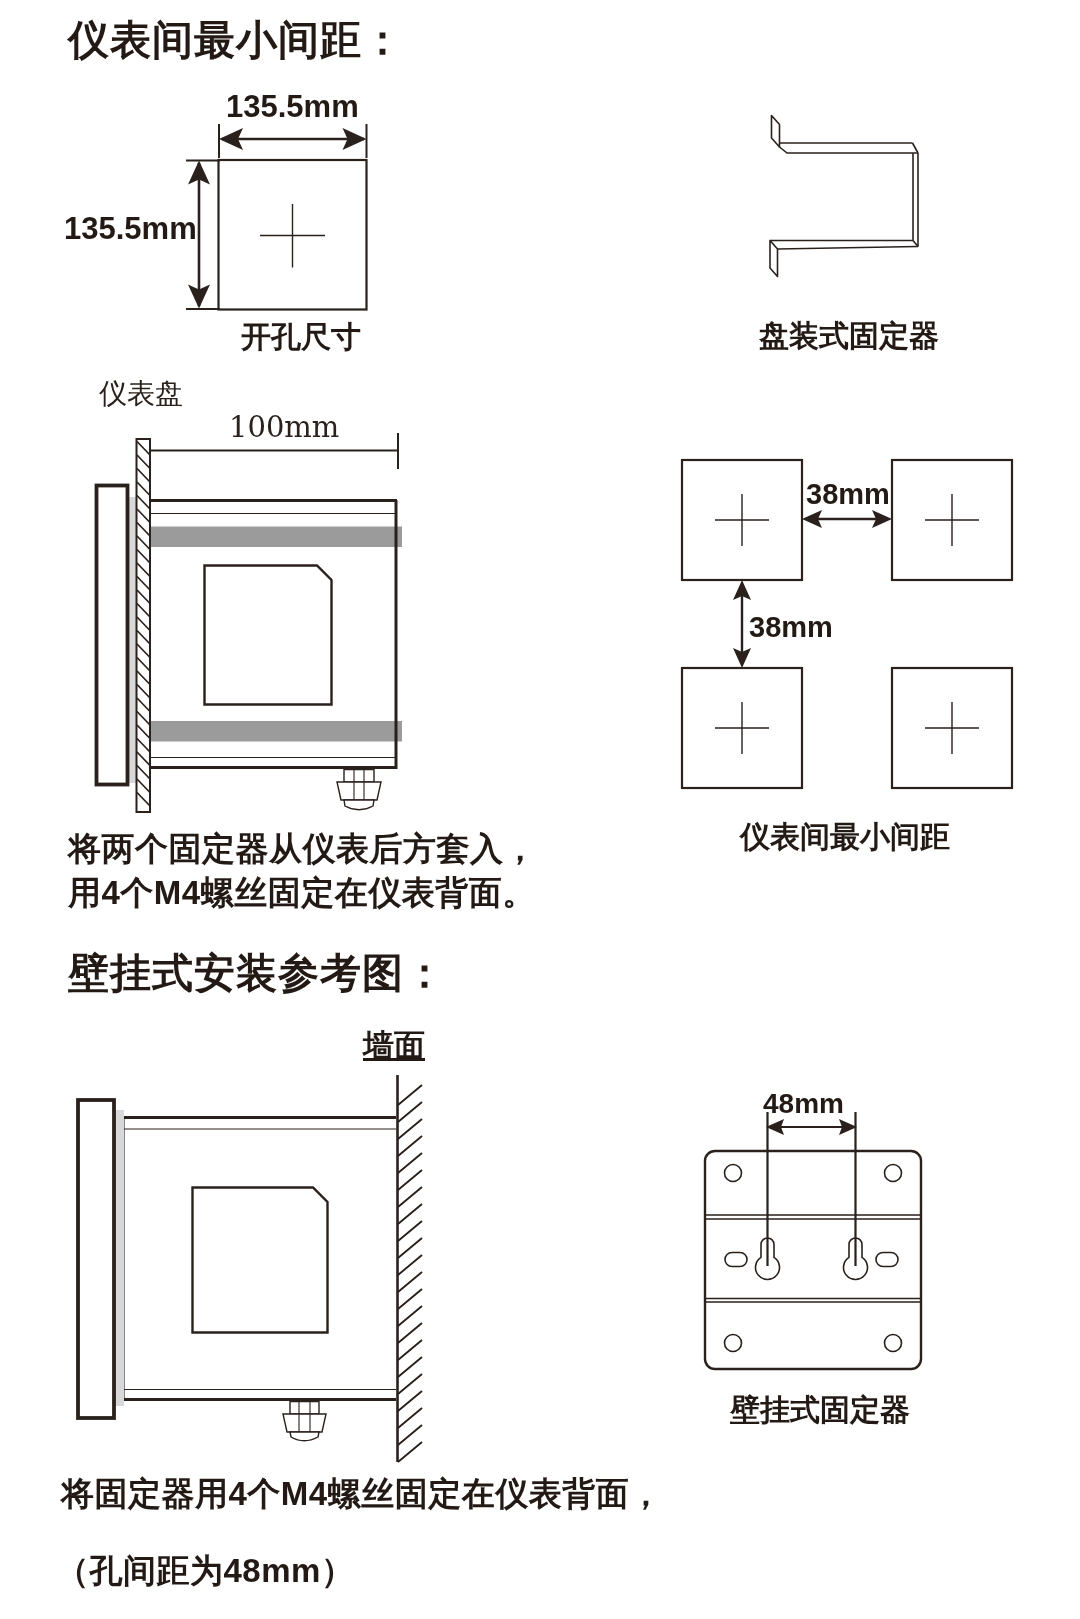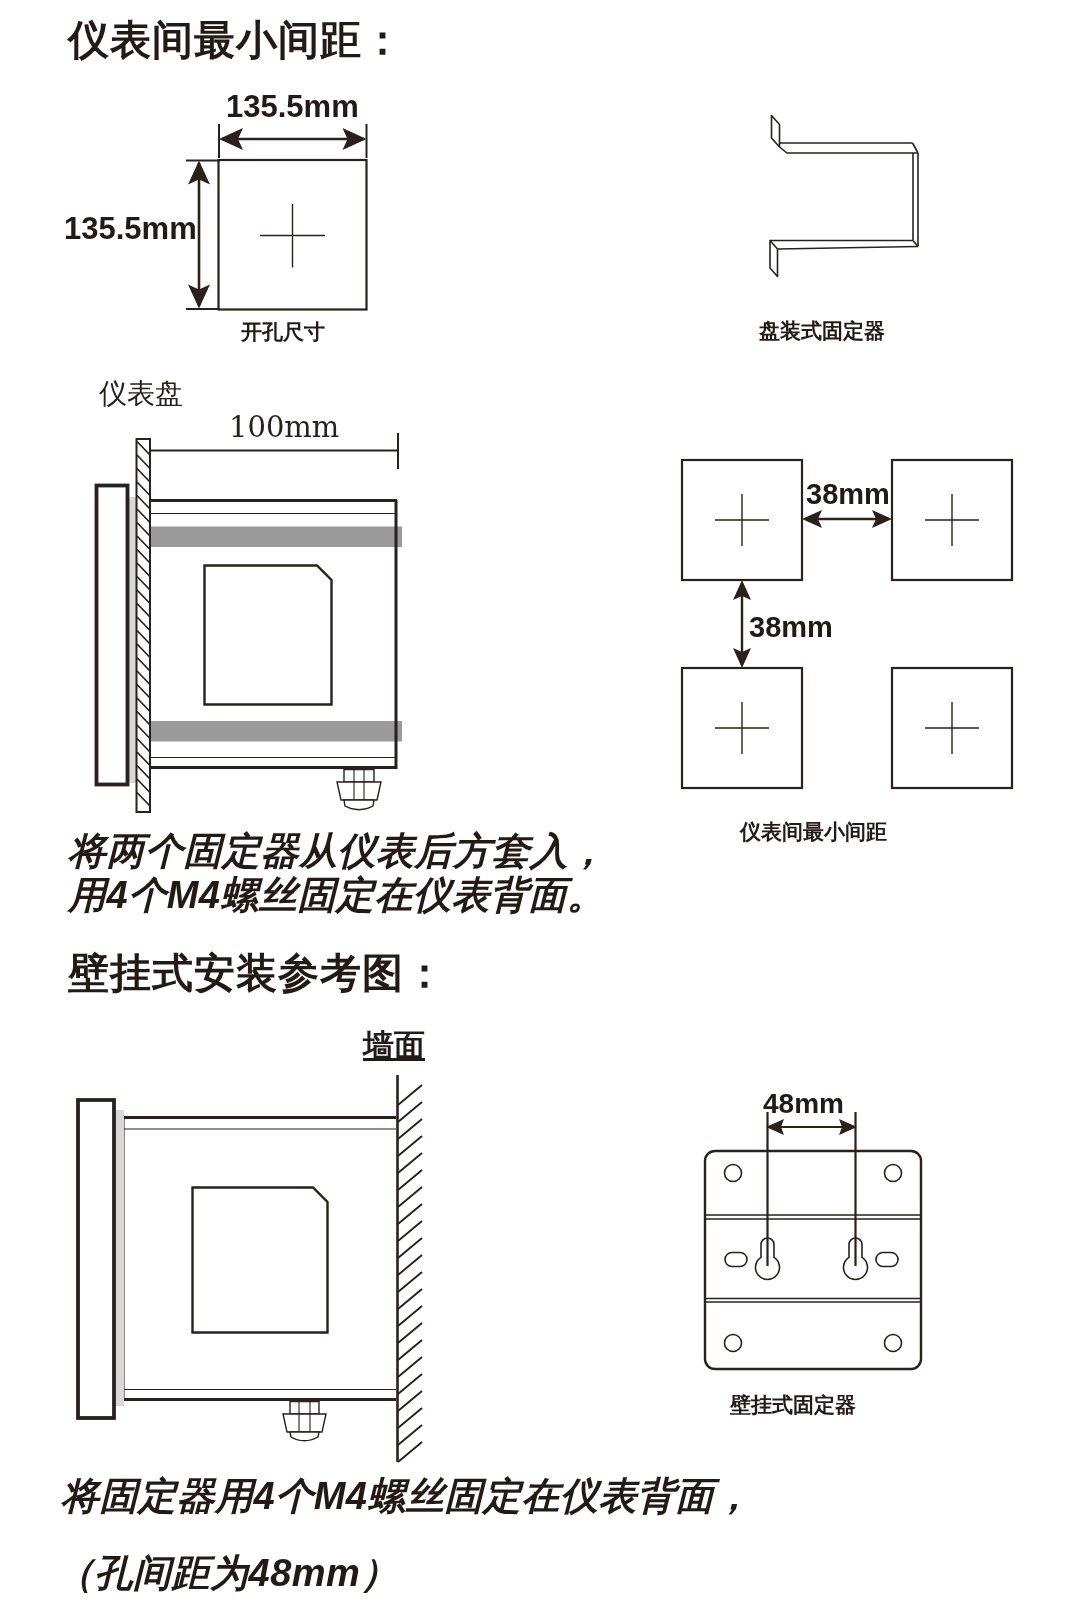--- a/index.html
+++ b/index.html
@@ -3,23 +3,23 @@
 <meta charset="utf-8">
 <style>
   html,body{margin:0;padding:0;background:#fff;}
   #canvas{position:relative;width:1080px;height:1619px;background:#ffffff;overflow:hidden;
           font-family:"Liberation Sans", sans-serif;color:#231a15;}
   #lineart{position:absolute;left:0;top:0;}
   .lbl{position:absolute;font-weight:bold;color:#231a15;white-space:nowrap;line-height:1.08;}
   .lbl-serif{position:absolute;font-weight:normal;font-family:"DejaVu Serif","Liberation Serif",serif;
              color:#2a211c;white-space:nowrap;line-height:1.08;}
   .h1{font-size:41px;letter-spacing:1px;}
-  .cap{font-size:21px;}
+  .cap{font-size:30px;}
   .dim{font-size:30px;}
-  .note{font-size:38px;letter-spacing:0.5px;font-style:italic;}
+  .note{font-size:33px;letter-spacing:0.5px;}
 </style>
 </head>
 <body>
 
 <div id="canvas">
 
   <svg id="lineart" width="1080" height="1619" viewBox="0 0 1080 1619" fill="none" stroke-linecap="butt">
 
     <g stroke="#2a211c">
       <rect x="218.5" y="160" width="148" height="149.5" stroke-width="2.2" fill="#fff"></rect>

